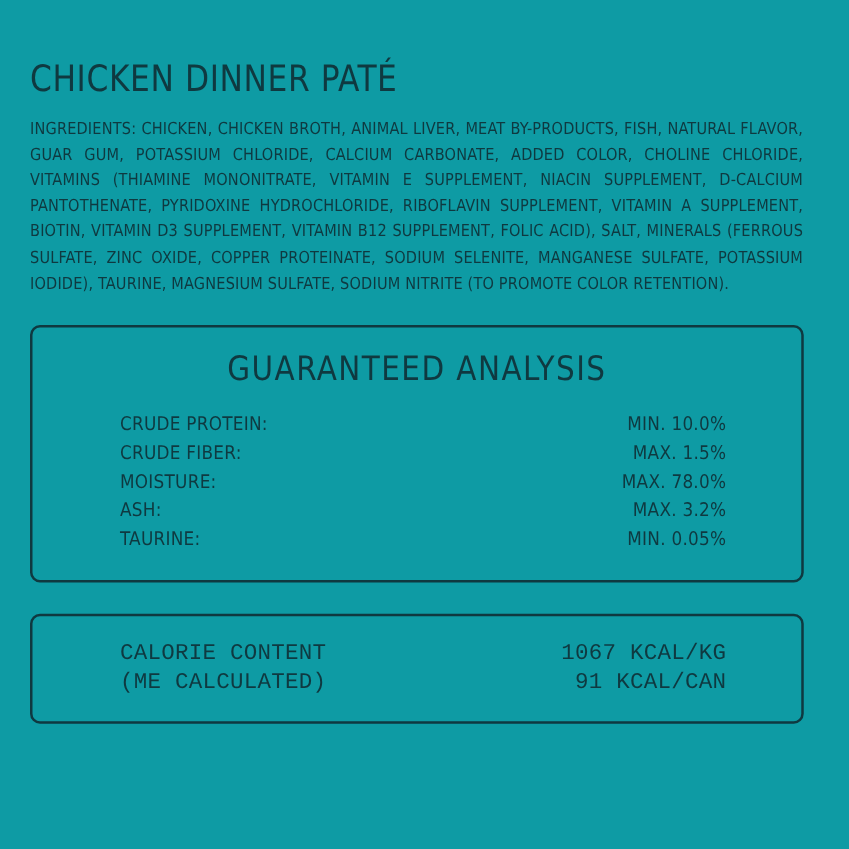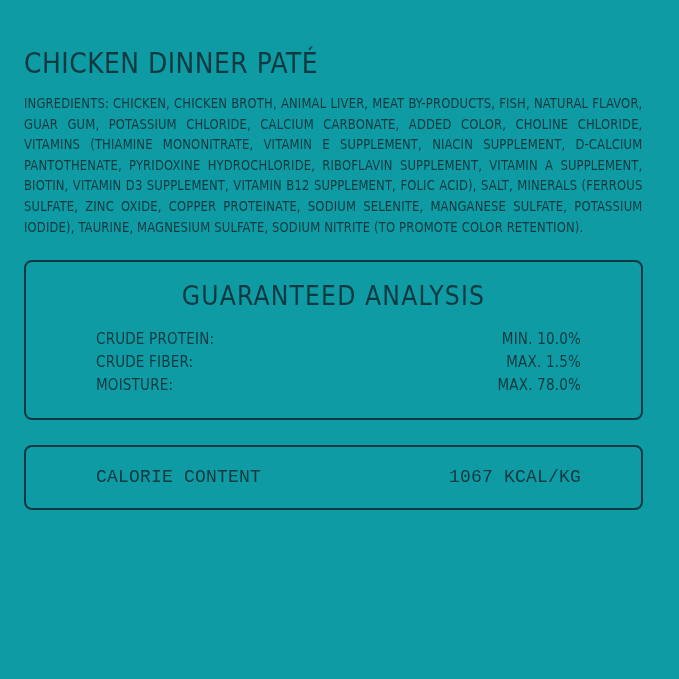--- a/index.html
+++ b/index.html
@@ -133,28 +133,40 @@
           <td class="value">MIN. 10.0%</td>
         </tr>
         <tr>
           <td class="nutrient">CRUDE FIBER:</td>
           <td class="value">MAX. 1.5%</td>
         </tr>
         <tr>
           <td class="nutrient">MOISTURE:</td>
           <td class="value">MAX. 78.0%</td>
         </tr>
+        <tr>
+          <td class="nutrient">ASH:</td>
+          <td class="value">MAX. 3.2%</td>
+        </tr>
+        <tr>
+          <td class="nutrient">TAURINE:</td>
+          <td class="value">MIN. 0.05%</td>
+        </tr>
       </tbody>
     </table>
   </div>
 
   <div class="panel cal-panel">
     <table class="cal-table">
       <tbody>
         <tr>
           <td class="clabel">CALORIE CONTENT</td>
           <td class="cvalue">1067 KCAL/KG</td>
         </tr>
+        <tr>
+          <td class="clabel">(ME CALCULATED)</td>
+          <td class="cvalue">91 KCAL/CAN</td>
+        </tr>
       </tbody>
     </table>
   </div>
 
 </div>
 
 </body></html>

